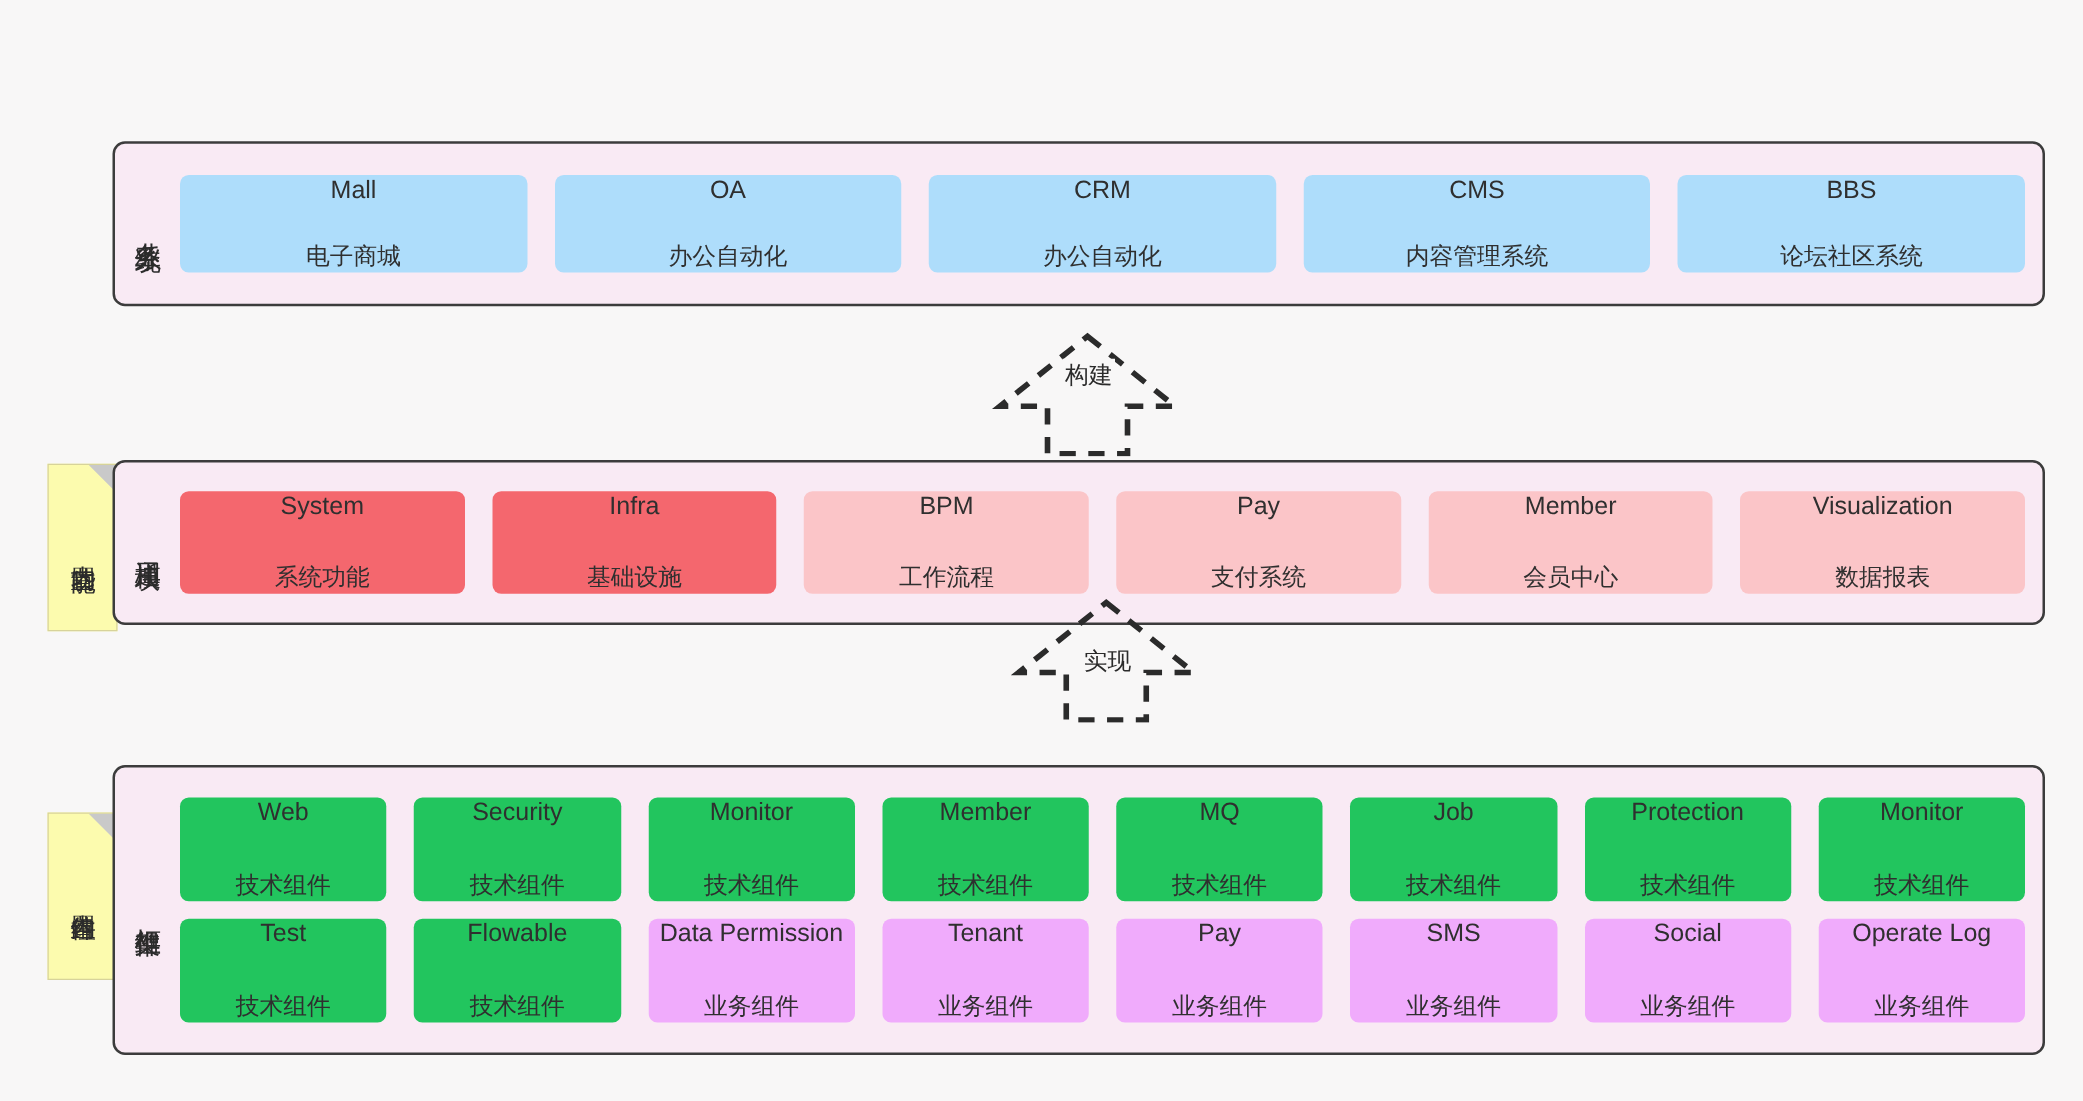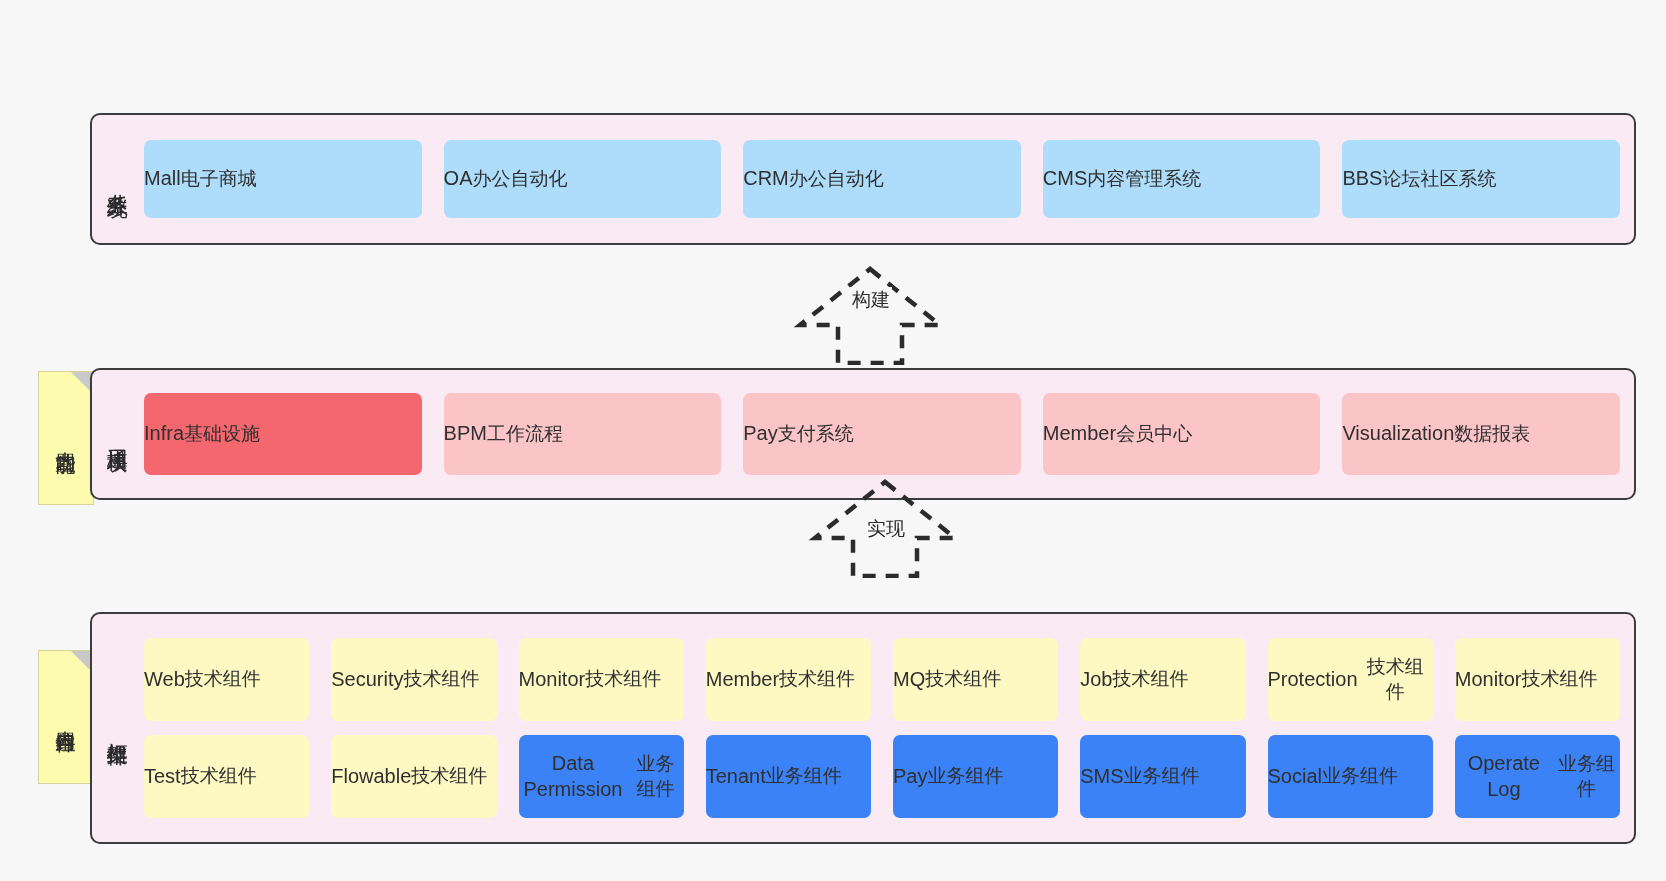--- a/index.html
+++ b/index.html
@@ -50,23 +50,23 @@
     padding: 0 14px 0 6px;
   }
   .row {
     display: flex;
     gap: 22px;
   }
   .cell {
     flex: 1 1 0;
     border-radius: 7px;
     display: flex;
-    flex-direction: row;
+    flex-direction: column;
     align-items: center;
-    justify-content: flex-start;
+    justify-content: space-between;
     text-align: center;
     color: #2f2f2f;
     line-height: 1.28;
     user-select: none;
   }
   .cell .t1 { font-size: 20px; }
   .cell .t2 { font-size: 19px; }
   .cell.three .t1 { font-size: 20px; }
 
   
@@ -76,22 +76,22 @@
 
   
   #layer-modules { left: 90px; top: 368px; width: 1546px; height: 132px; }
   #layer-modules .row { height: 82px; }
   #layer-modules .cell { background: #fbc5c8; }
   #layer-modules .cell.strong { background: #f4676e; }
 
   
   #layer-framework { left: 90px; top: 612px; width: 1546px; height: 232px; }
   #layer-framework .row { height: 83px; }
-  #layer-framework .cell.tech { background: #fef9c3; }
-  #layer-framework .cell.biz  { background: #3b82f6; }
+  #layer-framework .cell.tech { background: #22c55e; }
+  #layer-framework .cell.biz  { background: #f0abfc; }
   #layer-framework .layer-body { gap: 14px; }
 
   
   .sticky {
     position: absolute;
     width: 54px;
     background: #fcfbae;
     border: 1px solid #d7d39a;
     display: flex;
     align-items: center;
@@ -173,20 +173,24 @@
   <div class="sticky" id="sticky-builtin-func">
     <span class="fold"></span>
     <span>内置功能</span>
   </div>
 
   <div class="layer" id="layer-modules">
     <div class="layer-title">通用模块</div>
     <div class="layer-body">
       <div class="row">
         <div class="cell strong">
+          <span class="t1">System</span>
+          <span class="t2">系统功能</span>
+        </div>
+        <div class="cell strong">
           <span class="t1">Infra</span>
           <span class="t2">基础设施</span>
         </div>
         <div class="cell">
           <span class="t1">BPM</span>
           <span class="t2">工作流程</span>
         </div>
         <div class="cell">
           <span class="t1">Pay</span>
           <span class="t2">支付系统</span>

